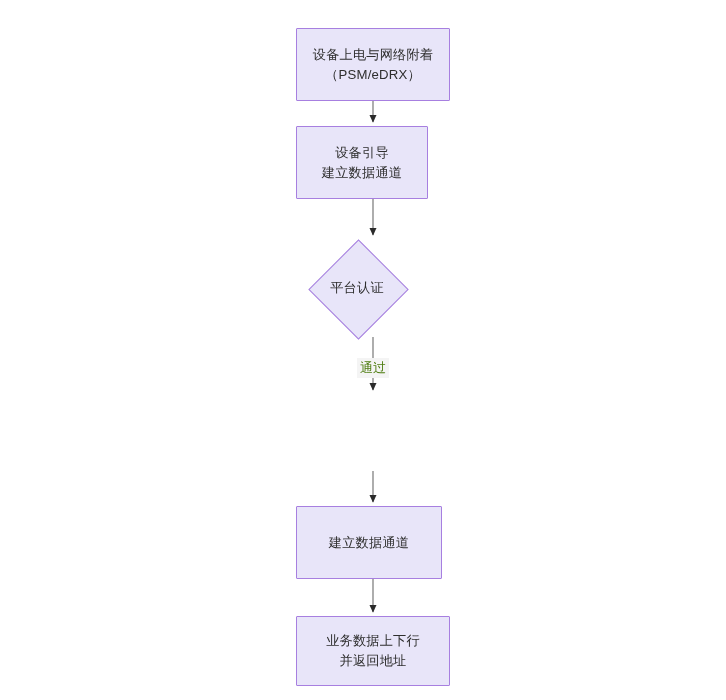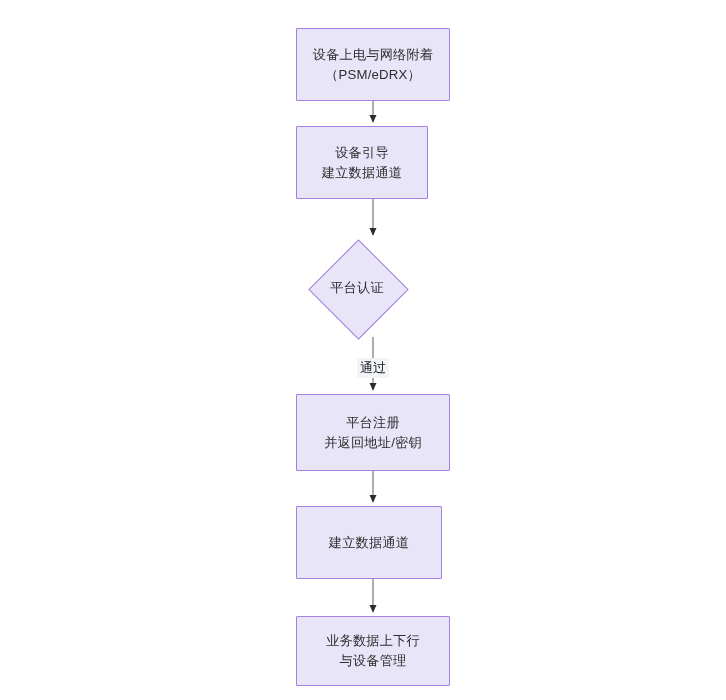--- a/index.html
+++ b/index.html
@@ -88,21 +88,21 @@
   }
   .diamond-text {
     position: relative;
     z-index: 2;
   }
 
   
   .edge-label {
     position: absolute;
     background: #f4f4f4;
-    color: #0f172a;
+    color: #4d7c0f;
     font-size: 13px;
     line-height: 18px;
     padding: 1px 3px;
     white-space: nowrap;
     transform: translate(-50%, -50%);
   }
 </style>
 </head>
 <body>
 
@@ -138,27 +138,23 @@
 
   <div class="node node-diamond" style="left:308px; top:223px;">
     <div class="diamond-shape">
       <div class="face"></div>
     </div>
     <div class="node-label diamond-text">平台认证</div>
   </div>
 
   <div class="edge-label" style="left:373px; top:352px;">通过</div>
 
-  <div class="node node-rect" style="left:296px; top:378px; width:154px; height:77px;">
-    <div class="node-label">平台注册</div>
-    <div class="node-label">并返回地址/密钥</div>
-  </div>
 
   <div class="node node-rect" style="left:296px; top:490px; width:146px; height:73px;">
     <div class="node-label">建立数据通道</div>
   </div>
 
   <div class="node node-rect" style="left:296px; top:600px; width:154px; height:70px;">
     <div class="node-label">业务数据上下行</div>
-    <div class="node-label">与设备管理</div>
+    <div class="node-label">并返回地址</div>
   </div>
 
 </div>
 
 </body></html>

